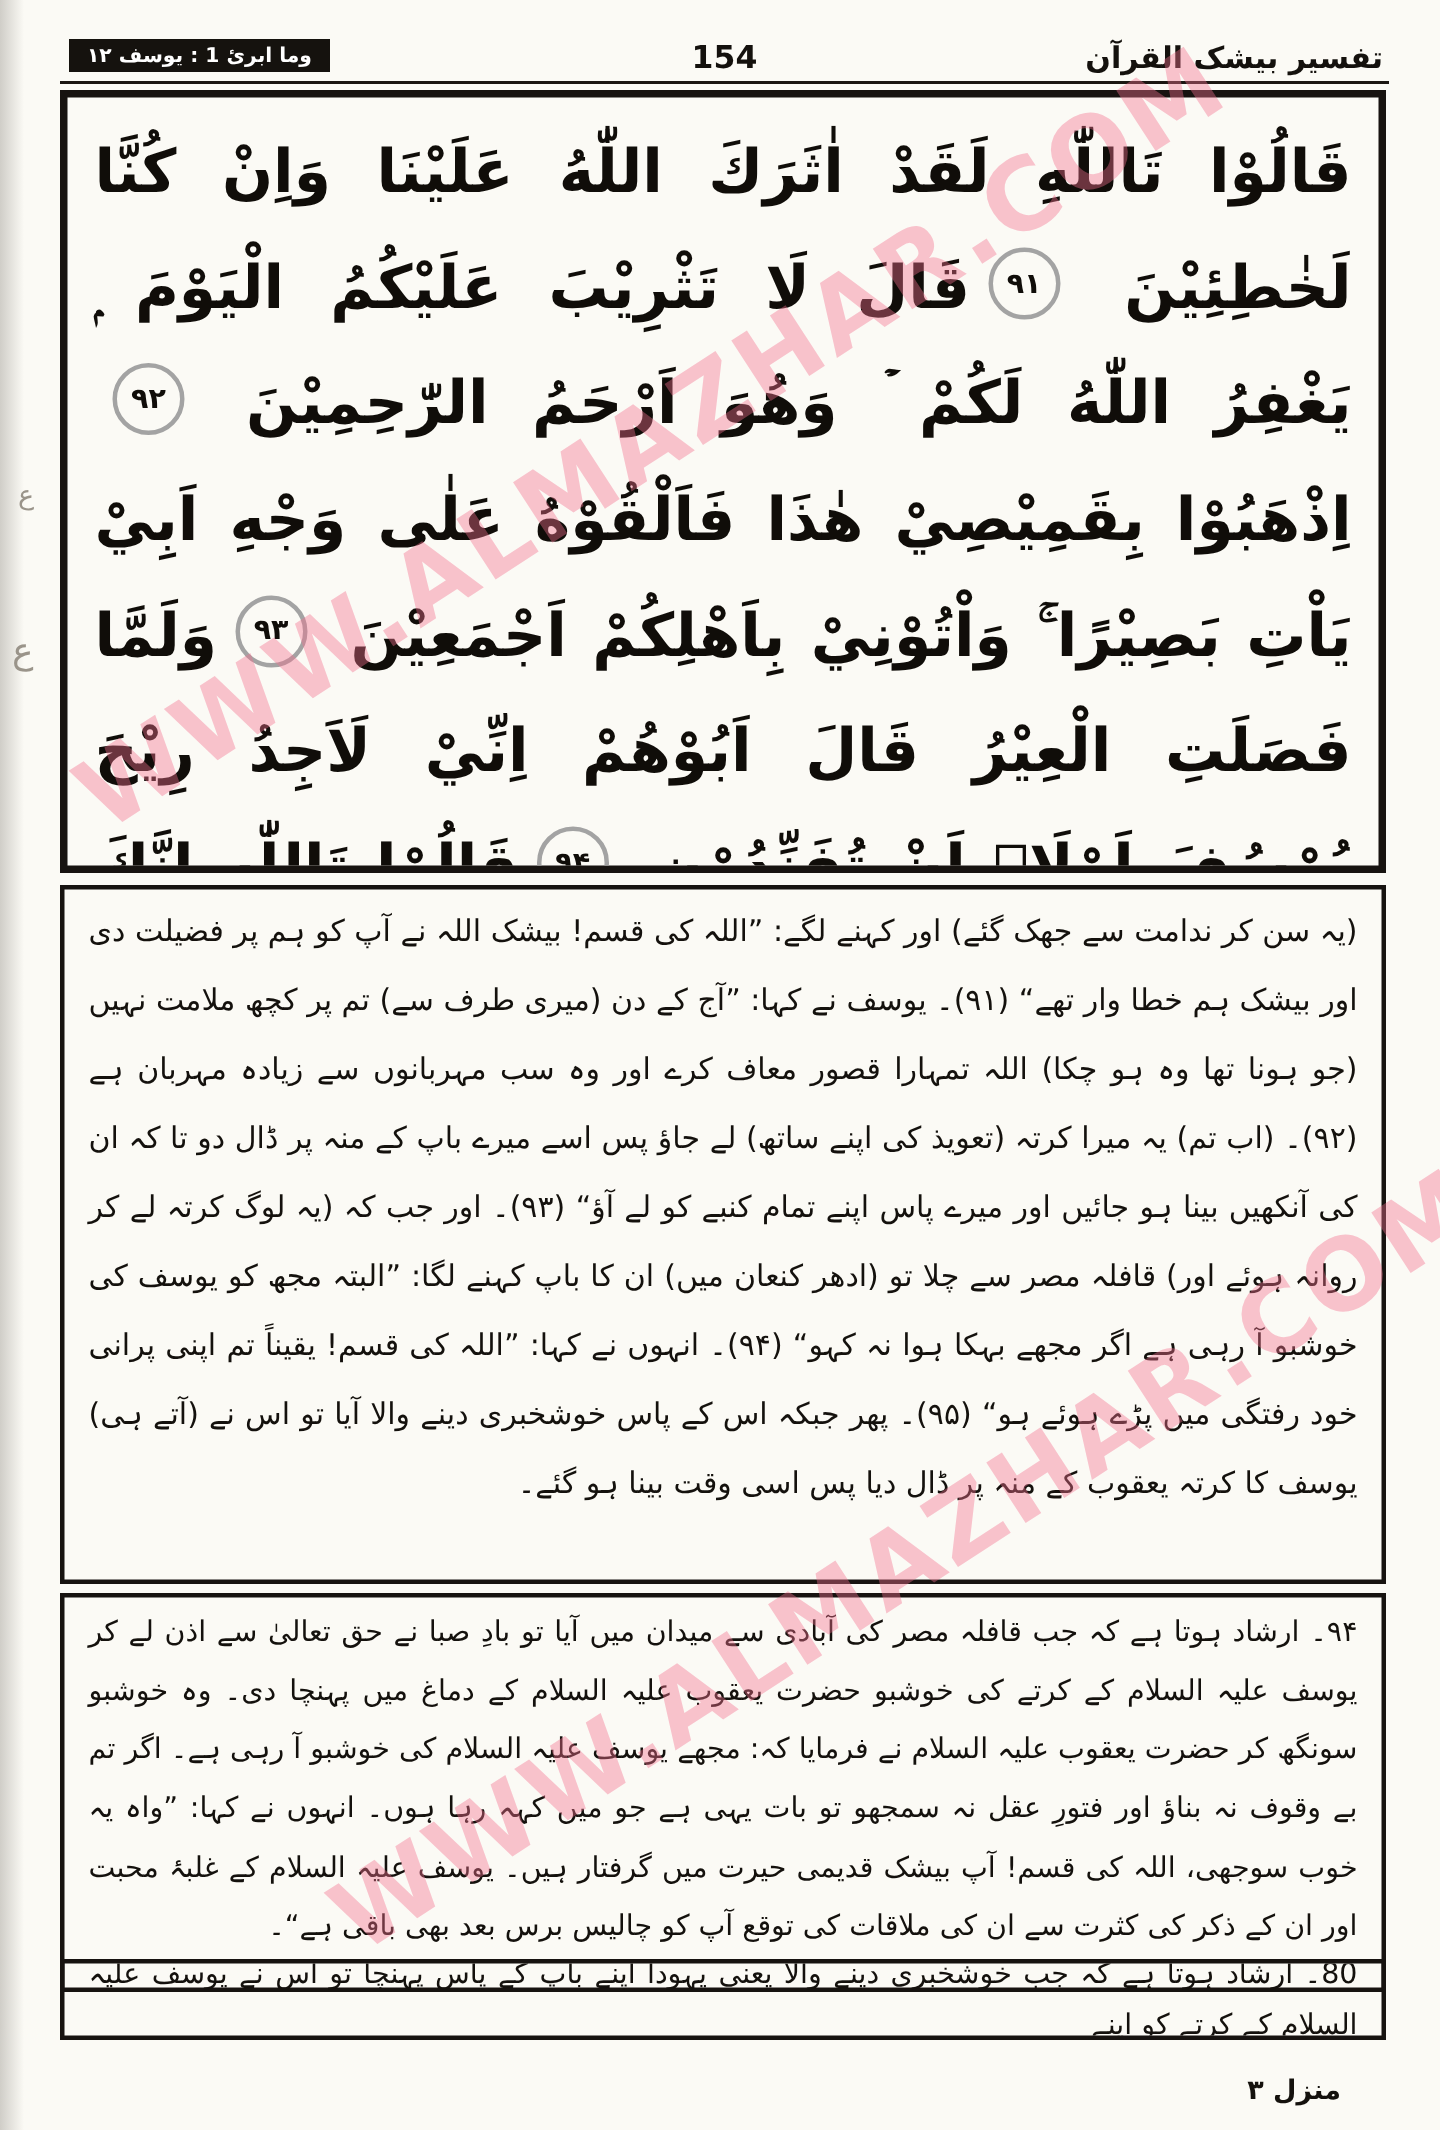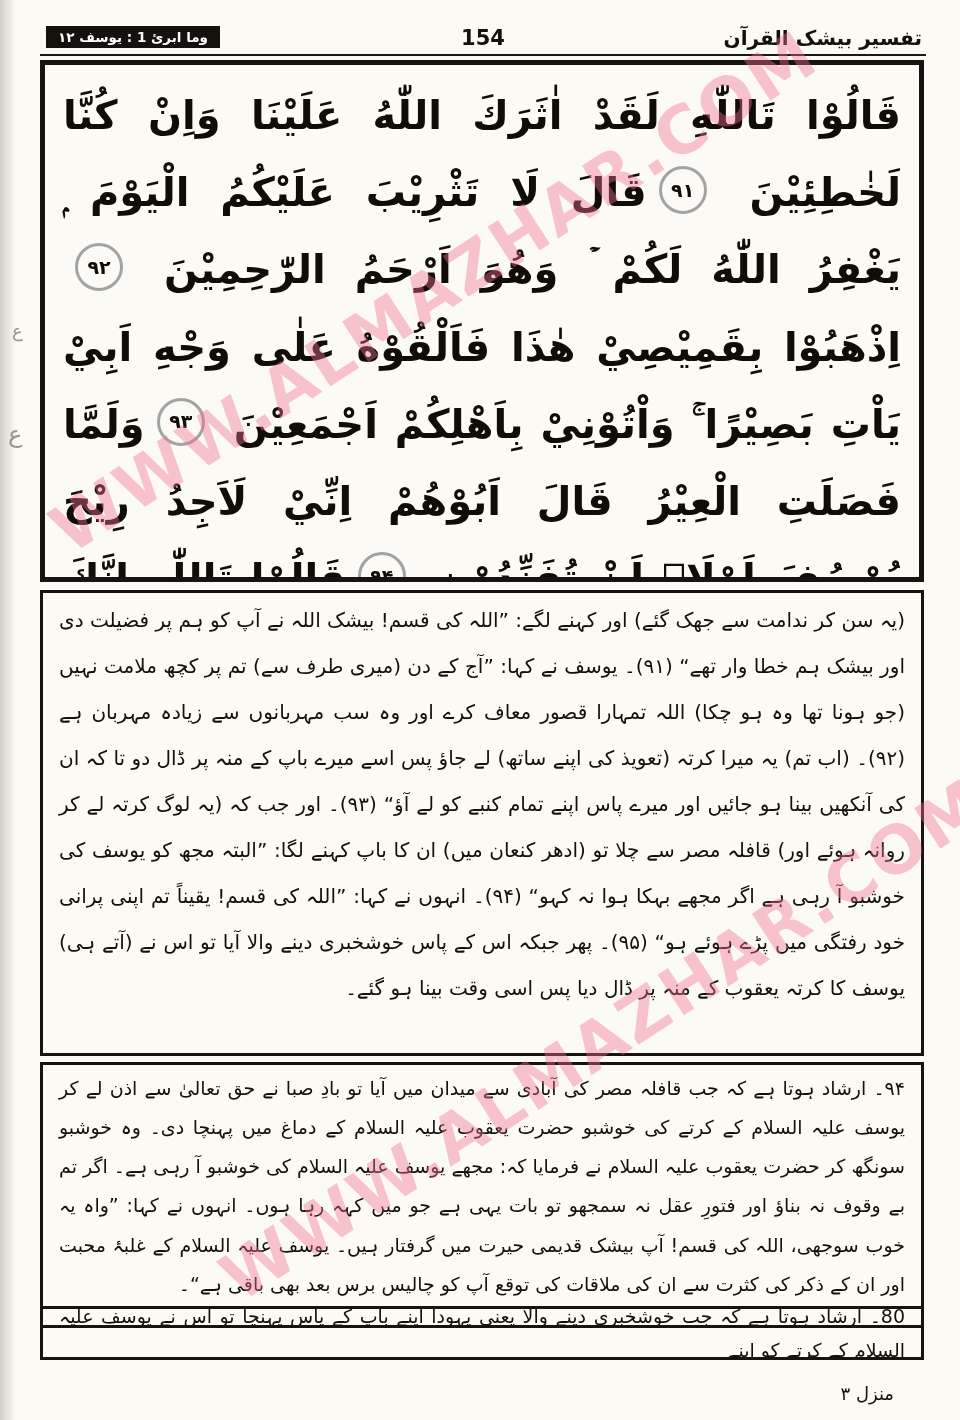--- a/index.html
+++ b/index.html
@@ -58,21 +58,21 @@
   }
   .translation-box{top:590px;height:466px;}
   .translation-box p{margin:0;font-size:20px;line-height:2.3;text-align:justify;direction:rtl;}
   .commentary-box{top:1062px;height:266px;}
   .commentary-box p{margin:0;font-size:19px;line-height:2.06;text-align:justify;direction:rtl;}
   .note-box{top:1306px;height:54px;display:flex;align-items:center;}
   .note-box p{margin:0;font-size:19px;line-height:1.8;text-align:justify;direction:rtl;width:100%;}
   
   .footer{
     position:absolute;bottom:16px;right:66px;
-    font-size:18px;font-weight:normal;
+    font-size:18px;font-weight:bold;
   }
   
   .margin-mark{position:absolute;color:#9a948a;}
   .mm1{left:12px;top:320px;font-size:18px;}
   .mm2{left:8px;top:420px;font-size:24px;}
   
   .wm{
     position:absolute;direction:ltr;unicode-bidi:isolate;
     font-size:66px;font-weight:bold;letter-spacing:3px;white-space:nowrap;
     opacity:.40;transform:rotate(-33deg);transform-origin:left center;

